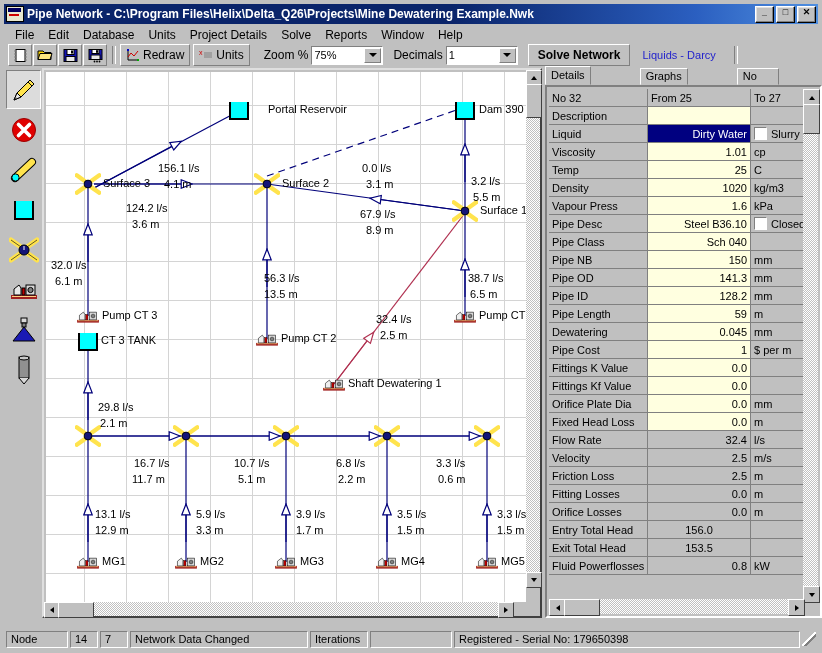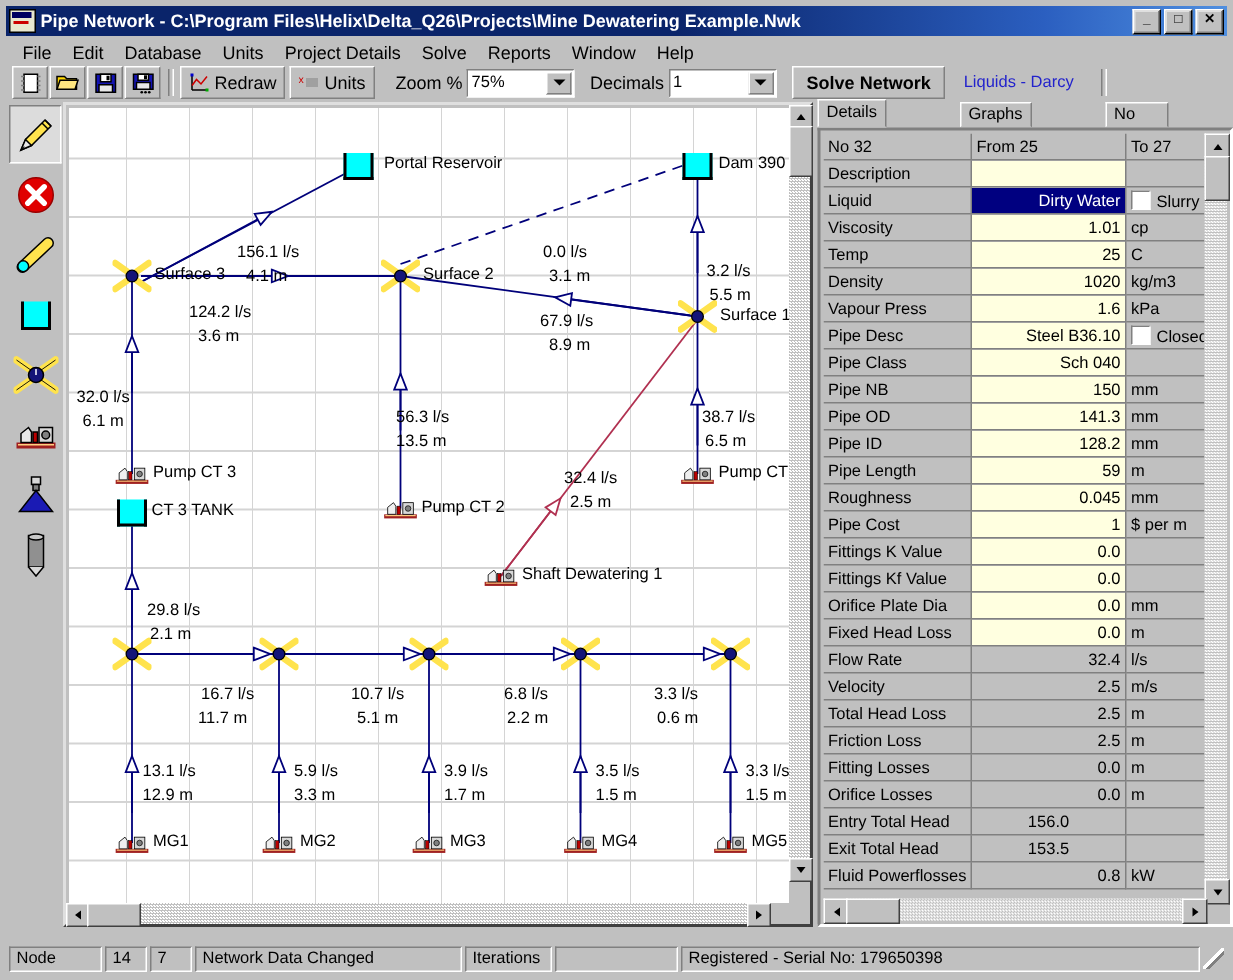--- a/index.html
+++ b/index.html
@@ -367,21 +367,21 @@
           <path d="M441 364 L441 490"></path>
             <path d="M441 470 L441 438" marker-end="url(#ar)"></path>
         </g>
         <g stroke="#b03050" fill="none" stroke-width="1.2">
           <path d="M288 312 L419 141"></path>
           <path d="M288 312 L324 265" marker-end="url(#arr)"></path>
         </g>
       </svg>
 
       <div class="tank" style="left:193px;top:39px"></div>
-      <div class="dlabel" style="left:210px;top:31px">Portal Reservoir</div>
+      <div class="dlabel" style="left:222px;top:31px">Portal Reservoir</div>
       <div class="tank" style="left:419px;top:39px"></div>
       <div class="dlabel" style="left:433px;top:31px">Dam 390</div>
       <div class="tank" style="left:42px;top:270px"></div>
       <div class="dlabel" style="left:55px;top:262px">CT 3 TANK</div>
 
       <div class="node" style="left:42px;top:112px">
         <svg width="26" height="26" viewBox="0 0 30 28">
           <path d="M2 4 L12 11 M28 4 L18 11 M2 24 L12 17 M28 24 L18 17" stroke="#ffe34d" stroke-width="5" stroke-linecap="round"></path>
           <circle cx="15" cy="14" r="4.5" fill="#141478" stroke="#000"></circle>
         </svg>
@@ -650,21 +650,21 @@
                 <td class="c0">Pipe ID</td>
                 <td class="c1">128.2</td>
                 <td class="c2">mm</td>
               </tr>
           <tr>
                 <td class="c0">Pipe Length</td>
                 <td class="c1">59</td>
                 <td class="c2">m</td>
               </tr>
           <tr>
-                <td class="c0">Roughness</td>
+                <td class="c0">Dewatering</td>
                 <td class="c1">0.045</td>
                 <td class="c2">mm</td>
               </tr>
           <tr>
                 <td class="c0">Pipe Cost</td>
                 <td class="c1">1</td>
                 <td class="c2">$ per m</td>
               </tr>
           <tr>
                 <td class="c0">Fittings K Value</td>
@@ -688,25 +688,20 @@
               </tr>
           <tr>
                 <td class="c0">Flow Rate</td>
                 <td class="c1 g">32.4</td>
                 <td class="c2">l/s</td>
               </tr>
           <tr>
                 <td class="c0">Velocity</td>
                 <td class="c1 g">2.5</td>
                 <td class="c2">m/s</td>
-              </tr>
-          <tr>
-                <td class="c0">Total Head Loss</td>
-                <td class="c1 g">2.5</td>
-                <td class="c2">m</td>
               </tr>
           <tr>
                 <td class="c0">Friction Loss</td>
                 <td class="c1 g">2.5</td>
                 <td class="c2">m</td>
               </tr>
           <tr>
                 <td class="c0">Fitting Losses</td>
                 <td class="c1 g">0.0</td>
                 <td class="c2">m</td>

